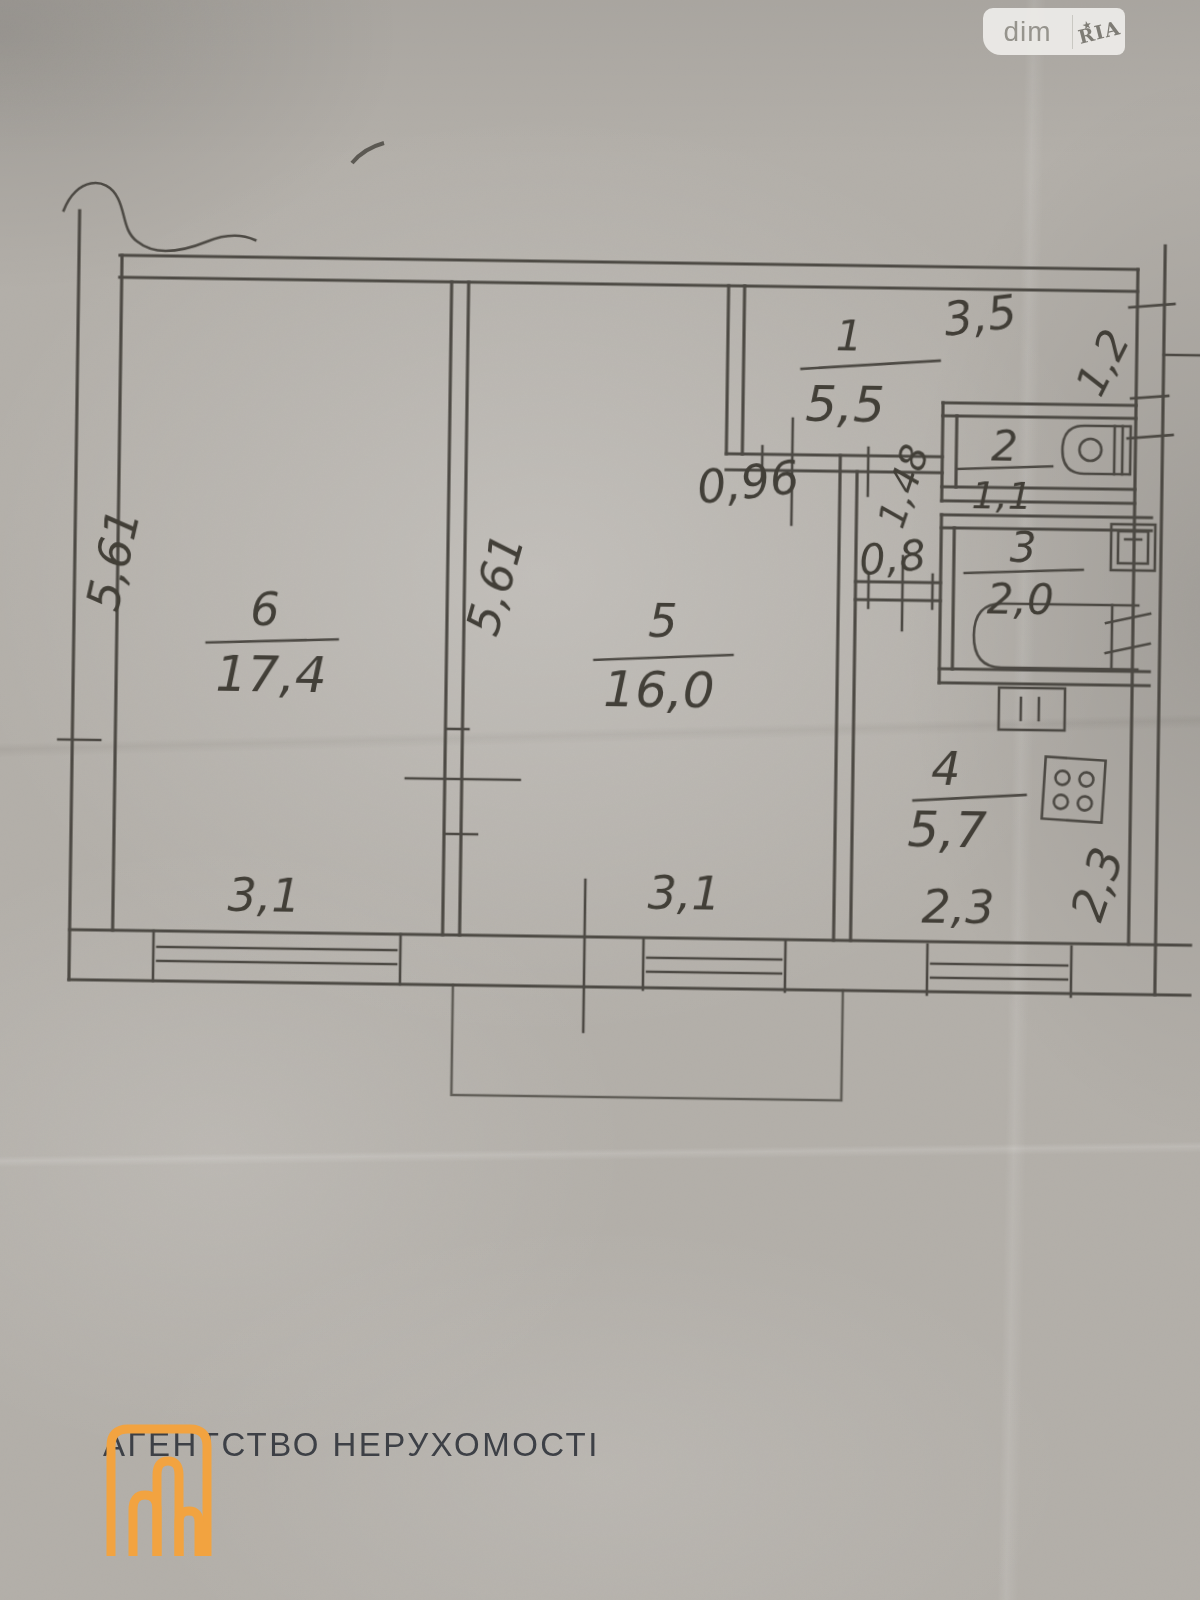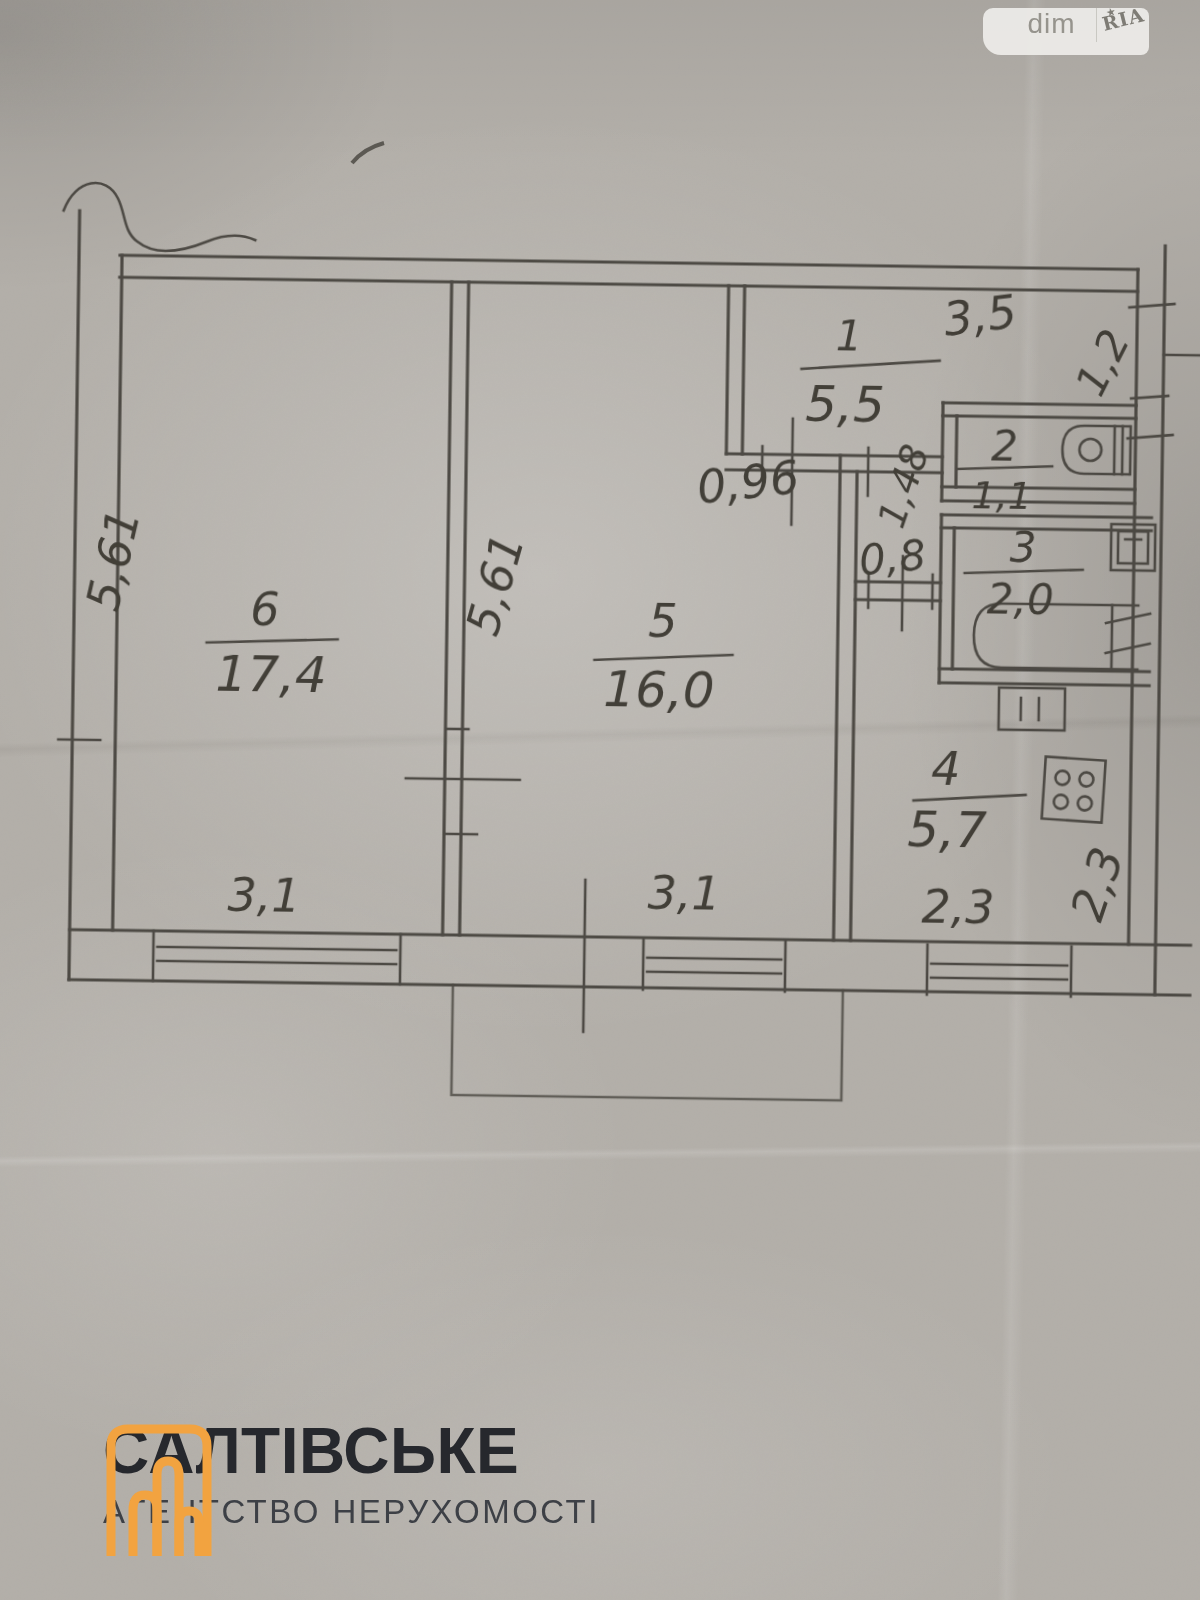--- a/index.html
+++ b/index.html
@@ -21,21 +21,21 @@
   svg{position:absolute;left:0;top:0;}
   .wall{stroke:#45423c;stroke-width:3.2;fill:none;stroke-linecap:square;}
   .thin{stroke-width:2.6;}
   .faint{opacity:.8;}
   .hw{font-family:"DejaVu Sans",sans-serif;font-style:italic;fill:#39362f;text-anchor:middle;}
   .s38{font-size:38px;} .s42{font-size:42px;} .s46{font-size:46px;} .s50{font-size:50px;}
   
   .watermark{
     position:absolute;left:983px;top:8px;width:142px;height:47px;
     background:rgba(238,237,233,0.92);border-radius:10px 8px 8px 18px;
-    display:flex;align-items:flex-start;z-index:5;padding-left:24px;
+    display:flex;align-items:center;z-index:5;
   }
   .watermark .dim{flex:1;text-align:center;color:#96948d;font-size:28px;font-weight:500;letter-spacing:1px;}
   .watermark .sep{width:1px;height:34px;background:#c9c8c2;}
   .watermark .ria-box{width:52px;position:relative;text-align:center;}
   .watermark .ria{display:inline-block;transform:rotate(-14deg);font-family:"DejaVu Serif",serif;
     font-weight:700;font-size:19px;color:#7e7c75;letter-spacing:1px;}
   .watermark .star{position:absolute;left:9px;top:-2px;font-size:11px;color:#7e7c75;transform:rotate(-14deg);}
   
   .footer{position:absolute;left:103px;top:1418px;display:flex;align-items:center;gap:28px;z-index:5;}
   .brand-text .brand{font-weight:700;font-size:64px;color:#26282d;letter-spacing:0.5px;line-height:1.05;}
@@ -235,18 +235,17 @@
   <div class="footer">
     <svg width="112" height="140" viewBox="0 0 112 140">
       <g fill="none" stroke="#F2A340" stroke-width="9" stroke-linejoin="round" stroke-linecap="butt">
         <path d="M8,138 V28 Q8,11 25,11 H87 Q104,11 104,28 V138"></path>
         <path d="M30,138 V92 Q30,77 42,77 Q54,77 54,92 V138"></path>
         <path d="M54,138 V57 Q54,43 65,43 Q76,43 76,57 V138"></path>
         <path d="M76,138 V104 Q76,93 86,93 Q96,93 96,104 V138"></path>
       </g>
     </svg>
     <div class="brand-text">
-      <div class="brand">САЛТІВСЬКЕ</div>
       <div class="tagline">АГЕНТСТВО НЕРУХОМОСТІ</div>
     </div>
   </div>
 
 </div>
 
 </body></html>

